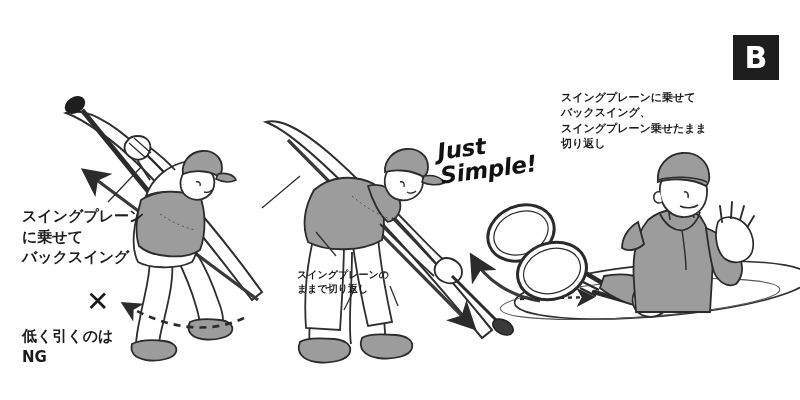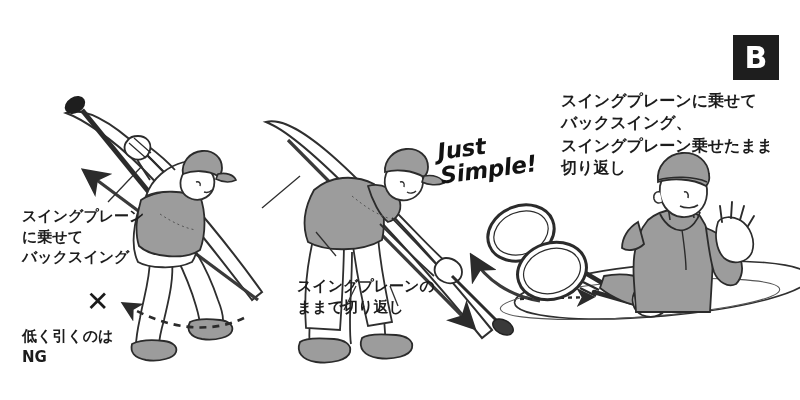--- a/index.html
+++ b/index.html
@@ -7,22 +7,22 @@
        font-family:"DejaVu Sans","Liberation Sans",sans-serif;}
   #stage{position:relative;width:800px;height:400px;background:#fff;}
   #art{position:absolute;left:0;top:0;width:800px;height:400px;}
 
   .txt{position:absolute;color:#1c1c1c;white-space:pre;line-height:1.38;
        font-family:"DejaVu Sans","Liberation Sans",sans-serif;font-weight:700;}
 
   #label-left      {left:22px;  top:206px; font-size:15px;}
   #label-ng        {left:22px;  top:326px; font-size:15px;}
   #label-onplane   {left:212px; top:213px; font-size:15px;}
-  #label-mid       {left:297px; top:276px; font-size:15px;}
-  #label-right     {left:561px; top:90px;  font-size:16px; line-height:1.40;}
+  #label-mid       {left:297px; top:268px; font-size:10px;}
+  #label-right     {left:561px; top:90px;  font-size:11px; line-height:1.40;}
 
   #label-just{position:absolute;left:436px;top:141px;font-size:23px;
               font-weight:800;font-style:italic;color:#121212;
               line-height:1.04;letter-spacing:-0.3px;white-space:pre;
               transform:rotate(-7.5deg);transform-origin:left top;
               font-family:"DejaVu Sans","Liberation Sans",sans-serif;}
 
   #xmark{position:absolute;left:86px;top:288px;font-size:28px;font-weight:800;
          color:#1a1a1a;line-height:1;font-family:"DejaVu Sans",sans-serif;}
 

